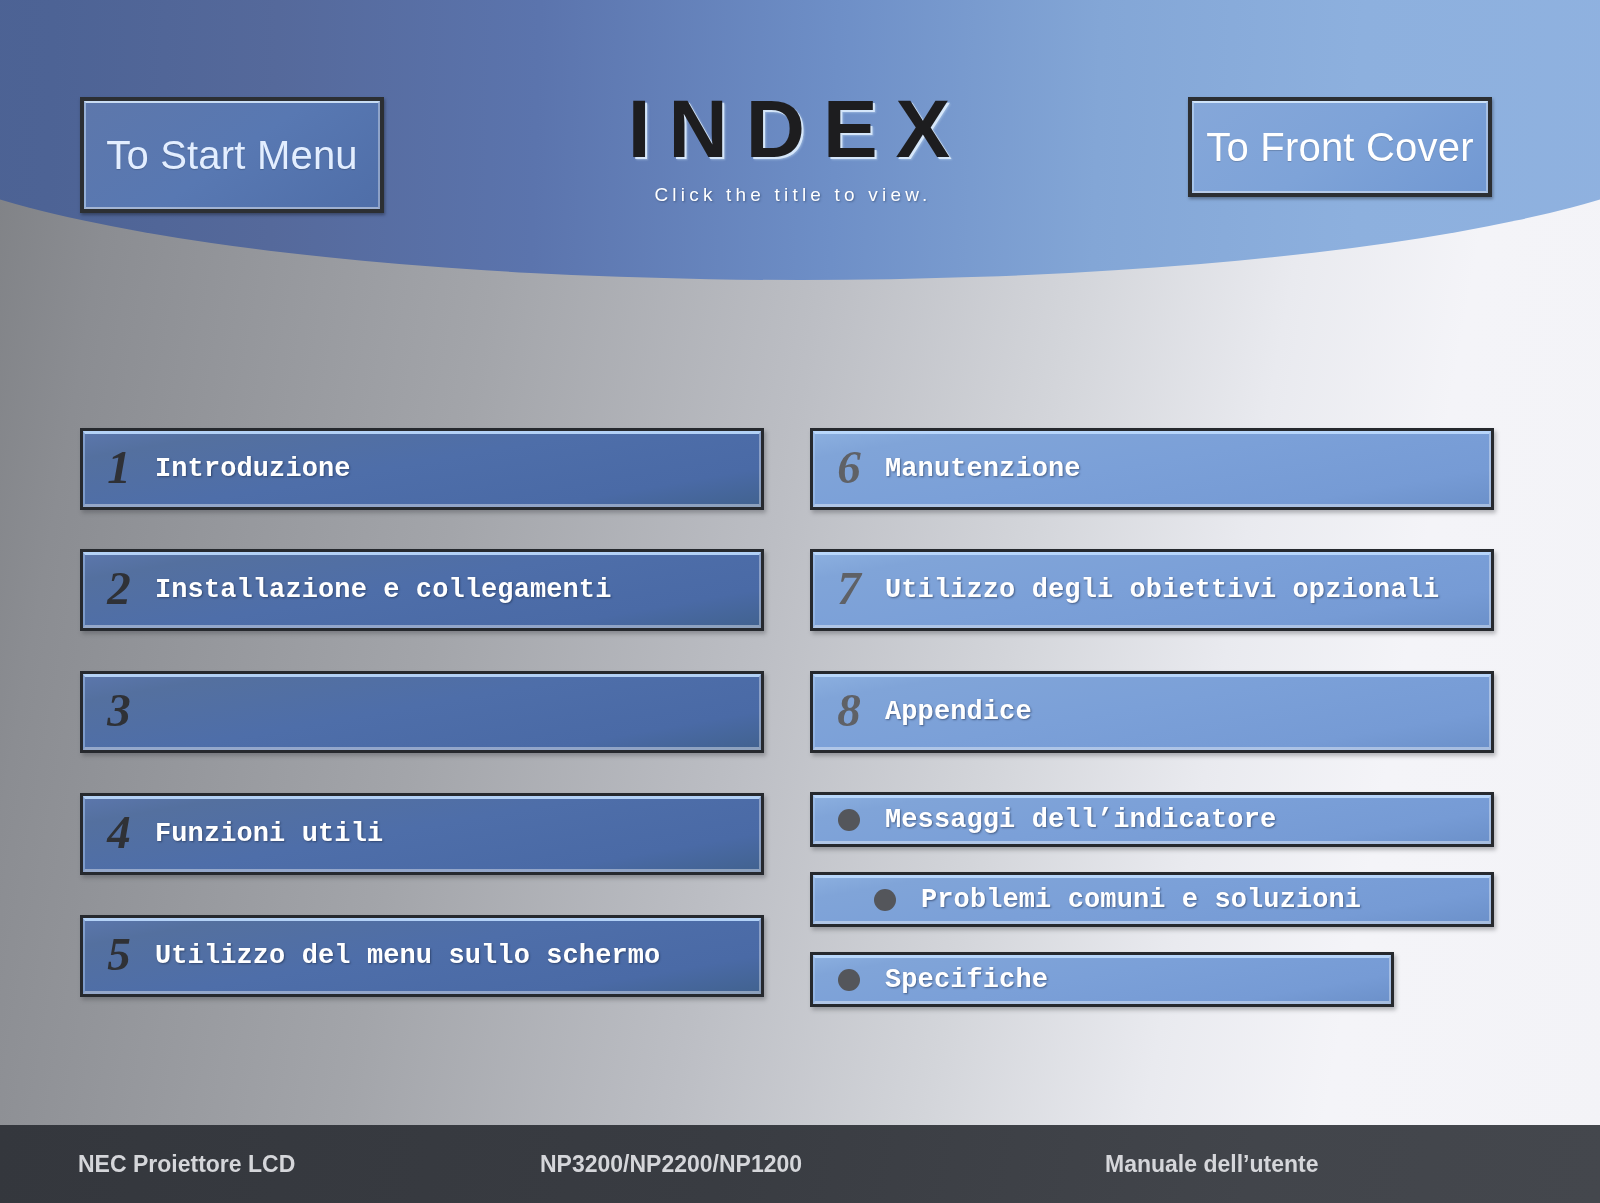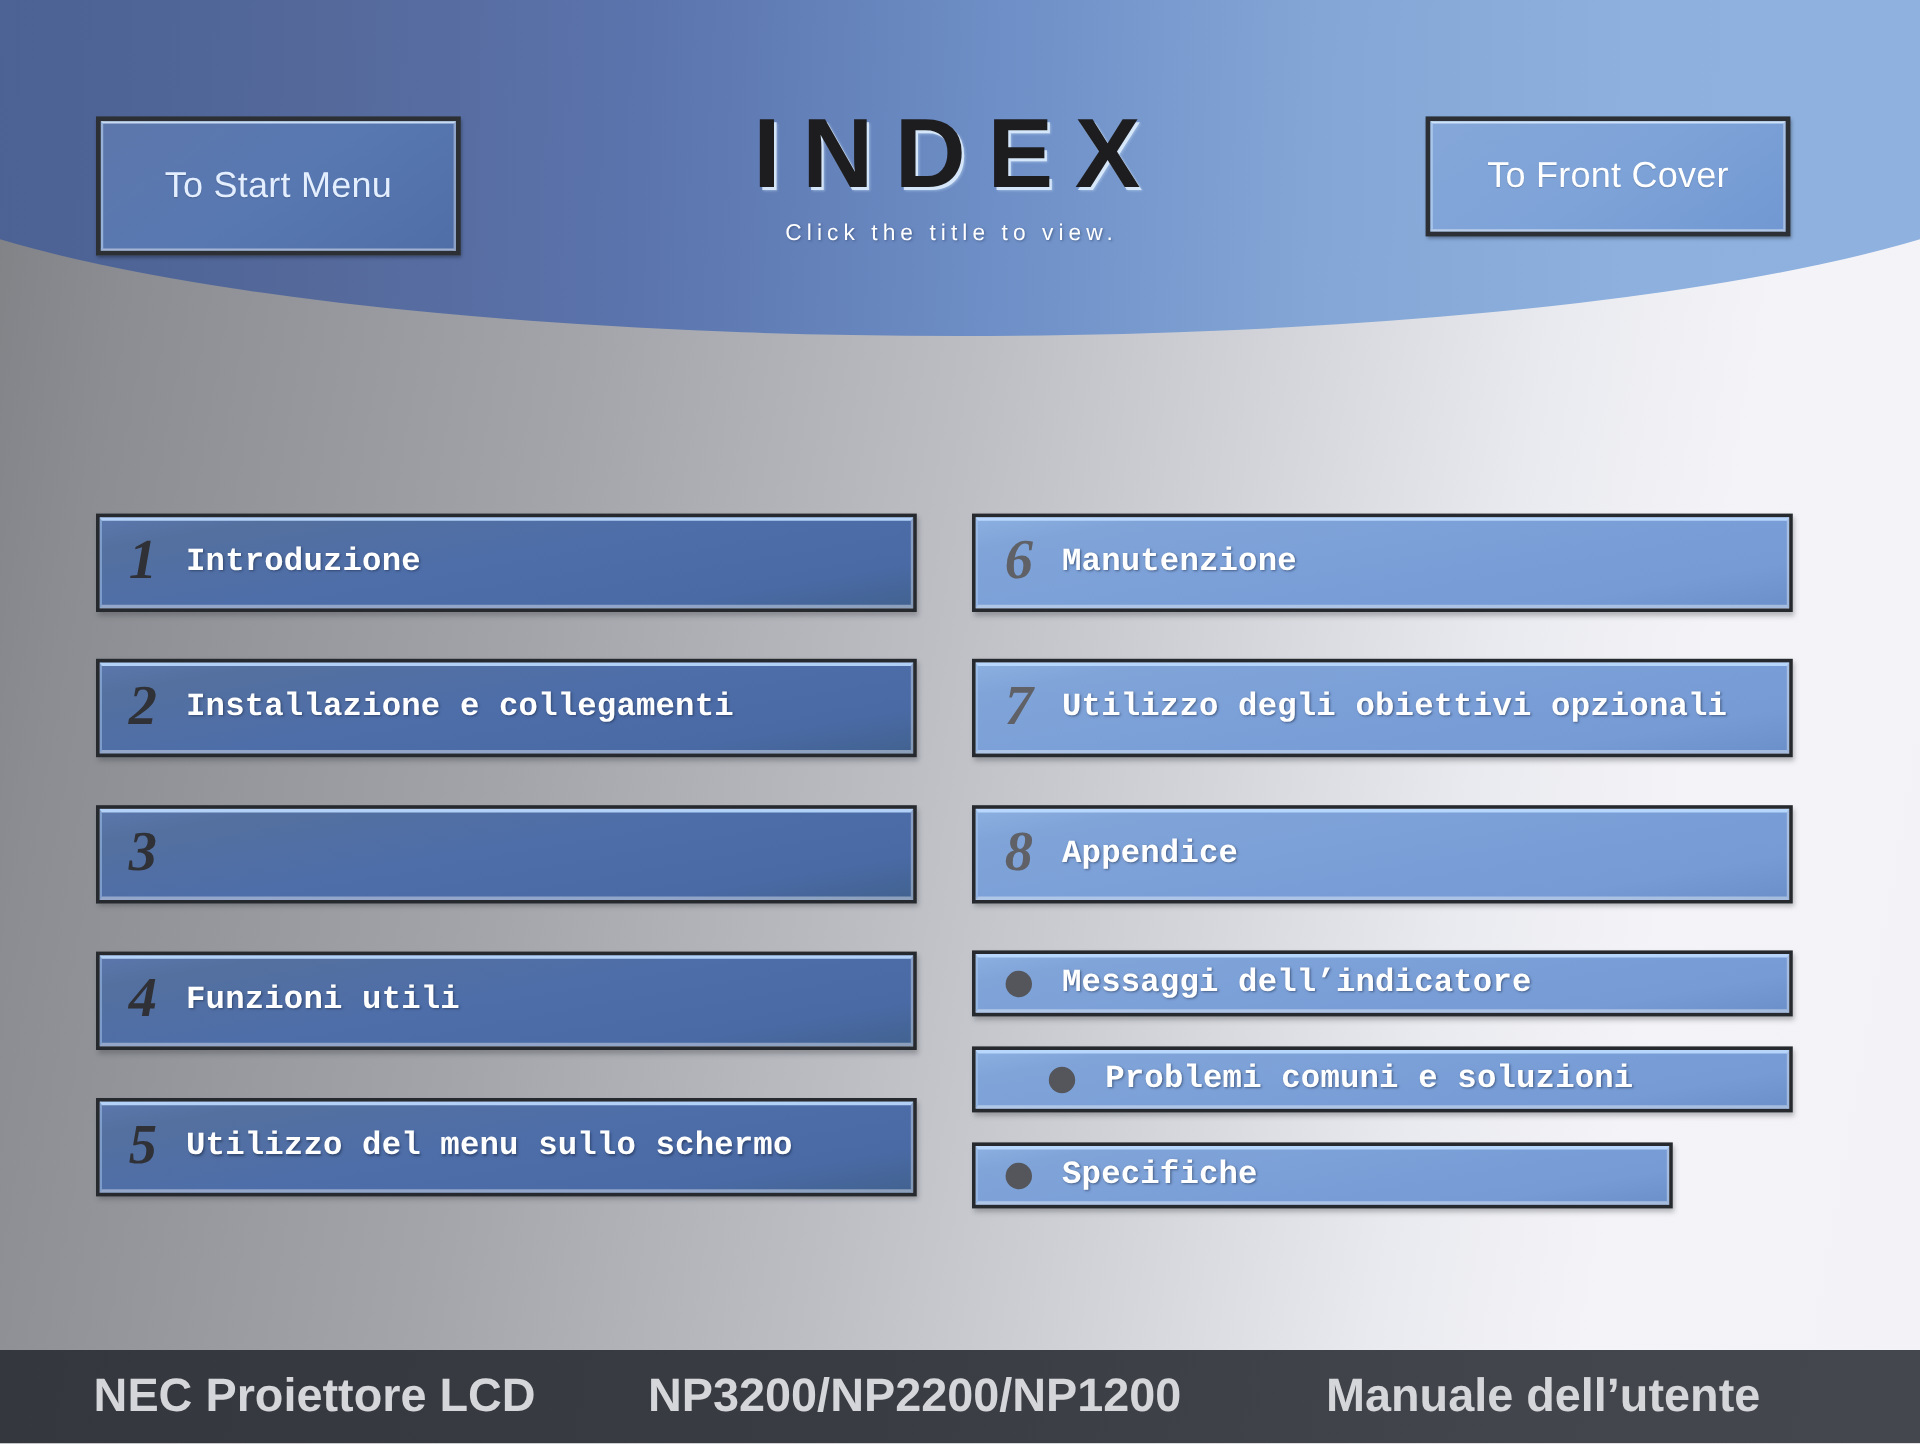--- a/index.html
+++ b/index.html
@@ -70,21 +70,21 @@
   .nav-btn .inner {
     width: 100%;
     height: 100%;
     display: flex;
     align-items: center;
     justify-content: center;
     border-top: 2px solid rgba(220,238,255,0.85);
     border-left: 2px solid rgba(200,225,250,0.55);
     border-right: 2px solid rgba(255,255,255,0.35);
     border-bottom: 2px solid rgba(255,255,255,0.45);
-    font-size: 30px;
+    font-size: 40px;
     color: #ffffff;
     letter-spacing: 0.2px;
     text-shadow: 0 1px 1px rgba(0,0,0,0.18);
   }
 
   #btn-start-menu {
     left: 80px; top: 97px; width: 304px; height: 116px;
     background: linear-gradient(145deg, #5d77ab 0%, #5878b2 50%, #4f6ea8 100%);
   }
   #btn-start-menu .inner { color: #e3eeff; }
@@ -206,21 +206,21 @@
   
   #footer {
     position: absolute;
     left: 0; bottom: 0;
     width: 1600px;
     height: 78px;
     background: linear-gradient(100deg, #34373d 0%, #393c42 45%, #42454b 78%, #44474d 100%);
     display: flex;
     align-items: center;
     color: #d5d6da;
-    font-size: 39px;
+    font-size: 23px;
     font-weight: bold;
   }
   #footer .f-brand  { position: absolute; left: 78px; }
   #footer .f-model  { position: absolute; left: 540px; }
   #footer .f-manual { position: absolute; left: 1105px; }
 </style>
 </head>
 <body>
 
 <div id="page">

